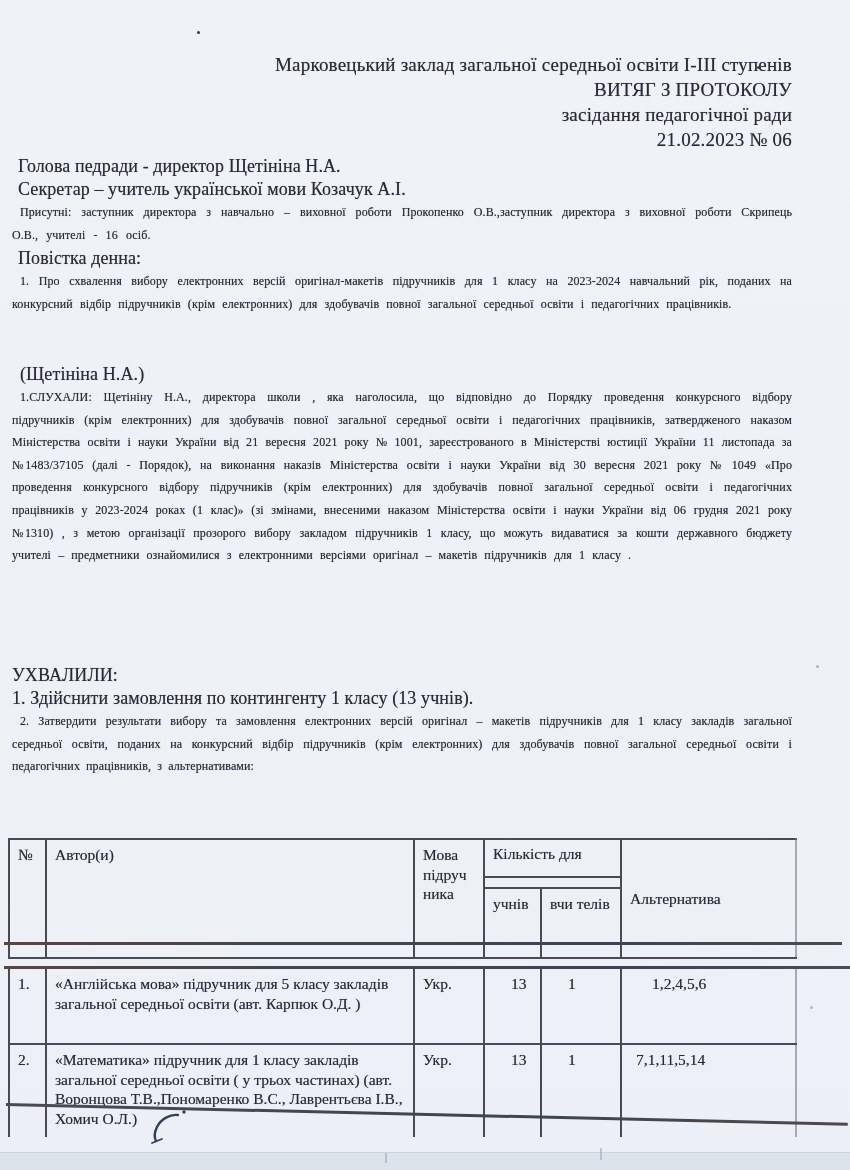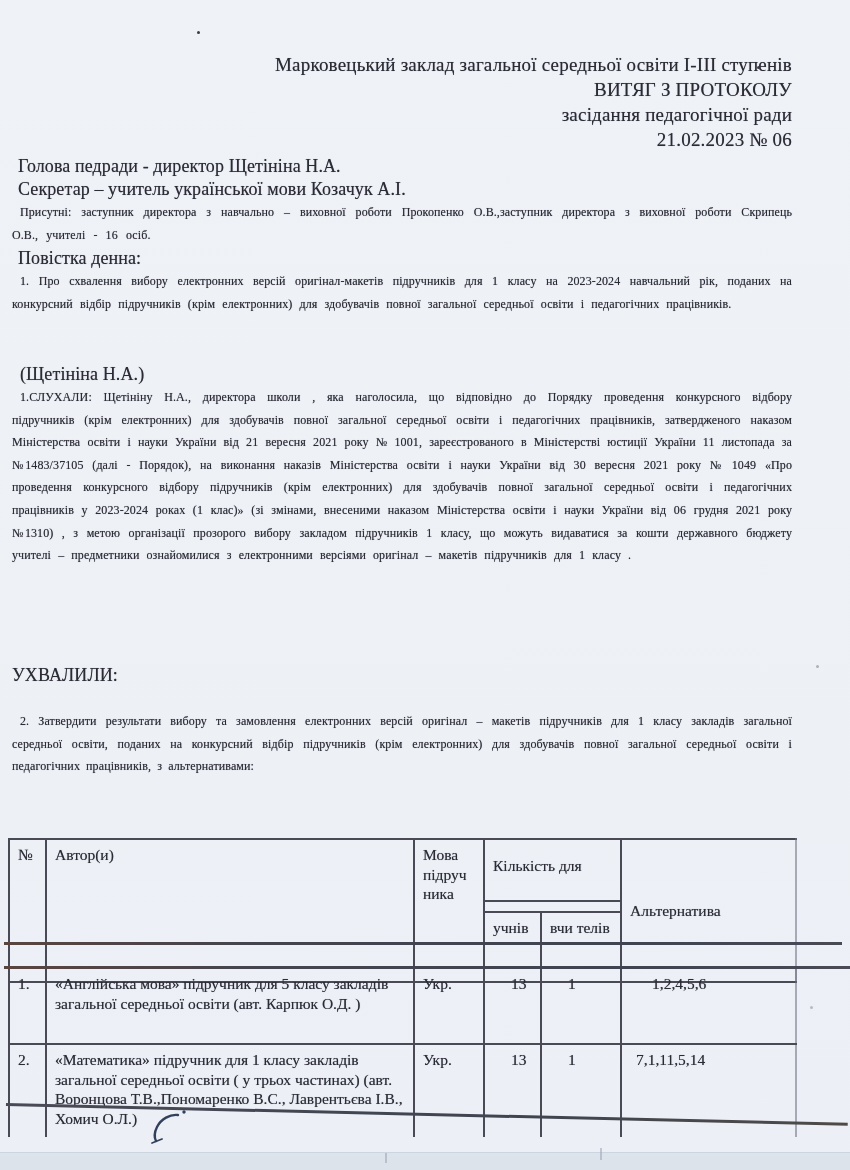--- a/index.html
+++ b/index.html
@@ -21,21 +21,21 @@
   .ws3 { word-spacing:3px; } .ws4 { word-spacing:4px; } .ws5 { word-spacing:5px; }
 
   
   .table-area { position:absolute; top:838px; left:8px; width:840px; height:300px; }
   table.tbl { table-layout:fixed; width:787px; border-collapse:collapse;
               font-size:15.5px; line-height:19.5px; color:#2b2b35; }
   .tbl td { border:2px solid #4a4a56; vertical-align:top; padding:5px 8px; overflow:hidden; }
   .head-tbl { position:absolute; top:0; left:0; }
   .head-tbl td.mid { vertical-align:middle; }
   .head-tbl tr.spacer td { padding:0; height:9px; }
-  .head-tbl td.qty { height:28px; padding:16px 8px; }
+  .head-tbl td.qty { height:28px; padding:4px 8px; }
   .head-tbl td.sub { height:58px; }
   .tbl td.lastcol { border-right-color:rgba(110,110,130,.55); }
   .sep { position:absolute; height:3px;
          background:linear-gradient(90deg,#5a4440,#44444f 30%,#3f4352 75%,#4a4a56); }
   .sep1 { top:104px; left:-4px; width:838px; }
   .sep2 { top:128px; left:-4px; width:846px; }
   .body-tbl { position:absolute; top:131px; left:0; }
   .body-tbl tr td { border-top:none; }
   .body-tbl tr.r1 td { height:64px; }
   .body-tbl tr.r2 td { height:82px; border-bottom:none; }
@@ -66,20 +66,21 @@
   <p class="abs bodyline" style="top:155px; left:18px; width:774px;">Голова педради - директор Щетініна Н.А.</p>
   <p class="abs para just ws5 ind" style="top:201px;">Присутні: заступник директора з навчально – виховної роботи Прокопенко О.В.,заступник директора з виховної роботи Скрипець О.В., учителі - 16 осіб.</p>
   <p class="abs bodyline" style="top:247px; left:18px; width:774px;">Повістка денна:</p>
 
   <p class="abs para just ws4 ind" style="top:270px;">1. Про схвалення вибору електронних версій оригінал-макетів підручників для 1 класу на 2023-2024 навчальний рік, поданих на конкурсний відбір підручників (крім електронних) для здобувачів повної загальної середньої освіти і педагогічних працівників.</p>
   <p class="abs bodyline" style="top:363px; left:20px; width:772px;">(Щетініна Н.А.)</p>
 
   <p class="abs para just ws4 ind" style="top:386px;">1.СЛУХАЛИ: Щетініну Н.А., директора школи , яка наголосила, що відповідно до Порядку проведення конкурсного відбору підручників (крім електронних) для здобувачів повної загальної середньої освіти і педагогічних працівників, затвердженого наказом Міністерства освіти і науки України від 21 вересня 2021 року № 1001, зареєстрованого в Міністерстві юстиції України 11 листопада за №1483/37105 (далі - Порядок), на виконання наказів Міністерства освіти і науки України від 30 вересня 2021 року № 1049 «Про проведення конкурсного відбору підручників (крім електронних) для здобувачів повної загальної середньої освіти і педагогічних працівників у 2023-2024 роках (1 клас)» (зі змінами, внесеними наказом Міністерства освіти і науки України від 06 грудня 2021 року №1310) , з метою організації прозорого вибору закладом підручників 1 класу, що можуть видаватися за кошти державного бюджету учителі – предметники ознайомилися з електронними версіями оригінал – макетів підручників для 1 класу .</p>
 
   <p class="abs bodyline" style="top:664px; left:12px; width:780px;">УХВАЛИЛИ:</p>
+  <p class="abs bodyline" style="top:687px; left:12px; width:780px;">1. Здійснити замовлення по контингенту 1 класу (13 учнів).</p>
   <p class="abs para just ws3 ind" style="top:710px;">2. Затвердити результати вибору та замовлення електронних версій оригінал – макетів підручників для 1 класу закладів загальної середньої освіти, поданих на конкурсний відбір підручників (крім електронних) для здобувачів повної загальної середньої освіти і педагогічних працівників, з альтернативами:</p>
 
   <div class="table-area">
 
     <table class="tbl head-tbl">
       <colgroup>
         <col style="width:37px">
           <col style="width:368px">
           <col style="width:70px">
         <col style="width:57px">

